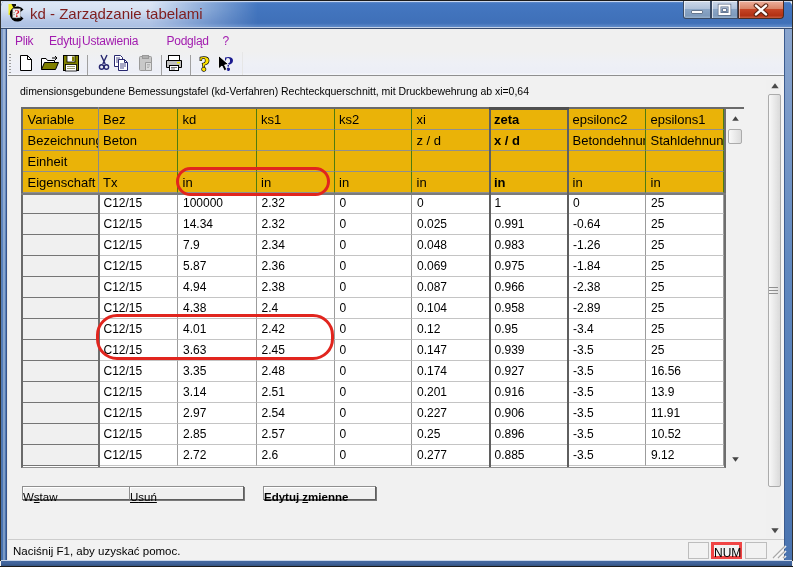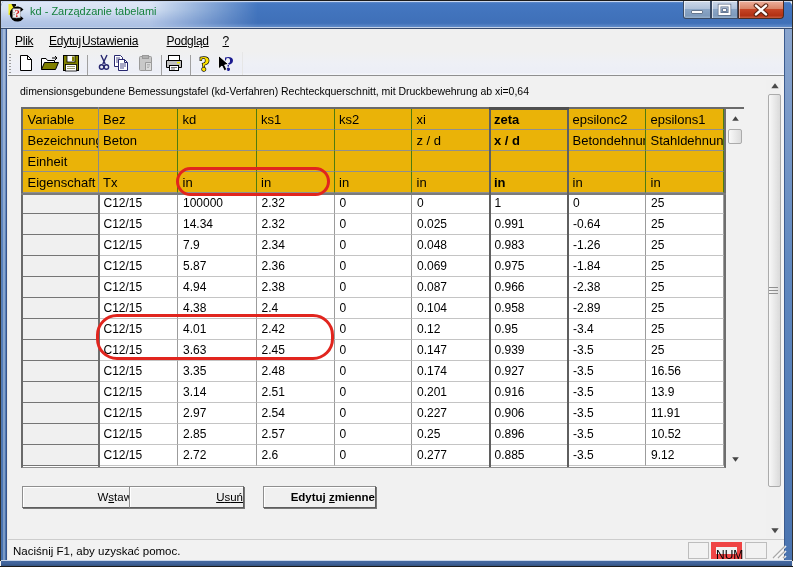--- a/index.html
+++ b/index.html
@@ -8,40 +8,40 @@
 .tbsep { position:absolute; top:55px; width:1px; height:20px; background:#a0a0a0; }
 #grid { position:absolute; left:21px; top:107px; width:705px; height:360.5px;
   border-left:2px solid #6a6a6a; border-top:2px solid #6a6a6a; border-right:2px solid #6e6e6e; border-bottom:1px solid #909090;
   display:grid; grid-template-columns:75.5px 79.5px 78.5px 78px 77.5px 77.5px 78.5px 78px 78px; grid-template-rows:20.5px 21.2px 21px 21.8px 21px 21px 21px 21px 21px 21px 21px 21px 21px 21px 21px 21px 21px; background:#fff; }
 .hc { background:#eab308; border-right:1px solid #4d7c0f; border-bottom:1px solid #8f8f8f;
   font-size:13px; color:#000; padding:3px 0 0 4.5px; white-space:nowrap; overflow:hidden; }
 .b { font-weight:bold; }
 .rh { background:#f0f0f0; border-right:1px solid #757575; border-bottom:1px solid #757575; }
 .dc { background:#fff; border-right:1px solid #9c9c9c; border-bottom:1px solid #c4c4c4;
   font-size:12px; color:#000; padding:3px 0 0 5px; white-space:nowrap; overflow:hidden; }
-.btn { position:absolute; top:486px; height:22px; background:#f0f0f0;
+.btn { position:absolute; top:486px; height:14px; background:#f0f0f0;
   border-top:1px solid #8f8f8f; border-left:1px solid #8f8f8f; border-right:1px solid #5e5e5e; border-bottom:1px solid #5e5e5e;
   box-shadow: 1px 1px 0 #787878, inset 1px 1px 0 #ffffff;
-  font-size:11.5px; color:#000; text-align:right; line-height:20px; }
+  font-size:11.5px; color:#000; text-align:left; line-height:20px; }
 .redoval { position:absolute; border:3px solid #e1251e; background:transparent; }
-.menui { font-size:12px; letter-spacing:-0.25px; color:#000000;text-decoration:underline; }
+.menui { font-size:12px; letter-spacing:-0.25px; color:#a21caf; }
 </style></head>
 <body>
 
 <div class="abs" style="left:0;top:0;width:793px;height:1px;background:#1b1b1b;"></div>
 <div class="abs" style="left:0;top:1px;width:1px;height:560px;background:#30302f;"></div>
 <div class="abs" style="left:792px;top:1px;width:1px;height:560px;background:#30302f;"></div>
 <div class="abs" style="left:0;top:566px;width:793px;height:1px;background:#1b1b1b;"></div>
 
 <div class="abs" style="left:1px;top:1px;width:791px;height:27px;border-radius:5px 5px 0 0;background:linear-gradient(180deg,#7b9cd1 0%,#497cc4 8%,#4477c1 12%,#4173bc 50%,#3f70b8 82%,#5d89c8 95%,#95b0d8 100%);"></div>
 <div class="abs" style="left:1px;top:1px;width:265px;height:27px;border-radius:5px 0 0 0;background:linear-gradient(180deg,#dfe8f7 0%,#d5e1f2 35%,#b4c6e6 75%,#aabfe3 100%);-webkit-mask-image:linear-gradient(90deg,#000 56%,transparent 97%);mask-image:linear-gradient(90deg,#000 56%,transparent 97%);"></div>
 <div class="abs" style="left:1px;top:1px;width:791px;height:1px;background:#c9d7ee;border-radius:5px 5px 0 0;"></div>
 <div class="abs" style="left:1px;top:27px;width:791px;height:1px;background:#c2d0e6;"></div>
 <div class="abs" style="left:1px;top:28px;width:791px;height:1px;background:#33496e;"></div>
-<div class="abs" style="left:30px;top:5px;font-size:11px;color:#15803d;">kd - Zarządzanie tabelami</div>
+<div class="abs" style="left:30px;top:5px;font-size:15px;color:#7f1d1d;">kd - Zarządzanie tabelami</div>
 
 <svg class="abs" style="left:7px;top:4px;" width="18" height="19" viewBox="0 0 18 19">
  <rect x="1.5" y="0" width="7" height="11" fill="#f3ef28"></rect>
  <path d="M4.5 0 L6.5 4 L9 1.5 L9 0 Z" fill="#101010"></path>
  <path d="M16.5 5.5 A7.6 7.6 0 1 0 16.5 14.5 L13.5 12 A4.2 4.2 0 1 1 13.5 8 Z" fill="#000"></path>
  <rect x="5.8" y="4.8" width="7.4" height="9" fill="#f2f2f2" stroke="#999" stroke-width="0.6"></rect>
  <rect x="6.3" y="8" width="1.6" height="1.2" fill="#aaa"></rect>
  <rect x="6.3" y="10" width="1.6" height="1.2" fill="#aaa"></rect>
  <text x="10" y="12.6" font-size="10.5" font-weight="bold" fill="#cc1111" text-anchor="middle" font-family="Liberation Serif">?</text>
 </svg>
@@ -341,18 +341,18 @@
 <div class="abs" style="left:769px;top:290px;width:9px;height:1px;background:#909090;"></div>
 <div class="abs" style="left:769px;top:293px;width:9px;height:1px;background:#909090;"></div>
 <svg class="abs" style="left:771px;top:528px;" width="8" height="5.5" viewBox="0 0 8 5.5">
     <path d="M4 5.2 L7.7 0.3 H0.3 Z" fill="#4a4a4a"></path>
   </svg>
 
 <div class="abs" style="left:8px;top:539px;width:776px;height:1px;background:#cdcdcd;"></div>
 <div class="abs" style="left:8px;top:540px;width:776px;height:20px;background:#f2f2f2;"></div>
 <div class="abs" style="left:13px;top:545px;font-size:11.5px;color:#000;text-align:center;">Naciśnij F1, aby uzyskać pomoc.</div>
 <div class="abs" style="left:688px;top:542px;width:21px;height:17px;border:1px solid #bdbdbd;"></div>
-<div class="abs" style="left:711px;top:542px;width:31px;height:17px;border:5px solid #ef4444;font-size:12px;text-align:center;line-height:16px;color:#000;">NUM</div>
+<div class="abs" style="left:711px;top:542px;width:31px;height:17px;border:3px solid #ef4444;font-size:12px;text-align:center;line-height:16px;color:#000;">NUM</div>
 <div class="abs" style="left:745px;top:542px;width:22px;height:17px;border:1px solid #bdbdbd;"></div>
 <svg class="abs" style="left:770px;top:543px;" width="18" height="17" viewBox="0 0 18 17">
  <path d="M16 3 L4 15 M16 8 L9 15 M16 13 L14 15" stroke="#ffffff" stroke-width="1.6" fill="none"></path>
  <path d="M15 3 L3 15 M15 8 L8 15 M15 13 L13 15" stroke="#a8a8a8" stroke-width="1.2" fill="none"></path>
 </svg>
 
 </body></html>

